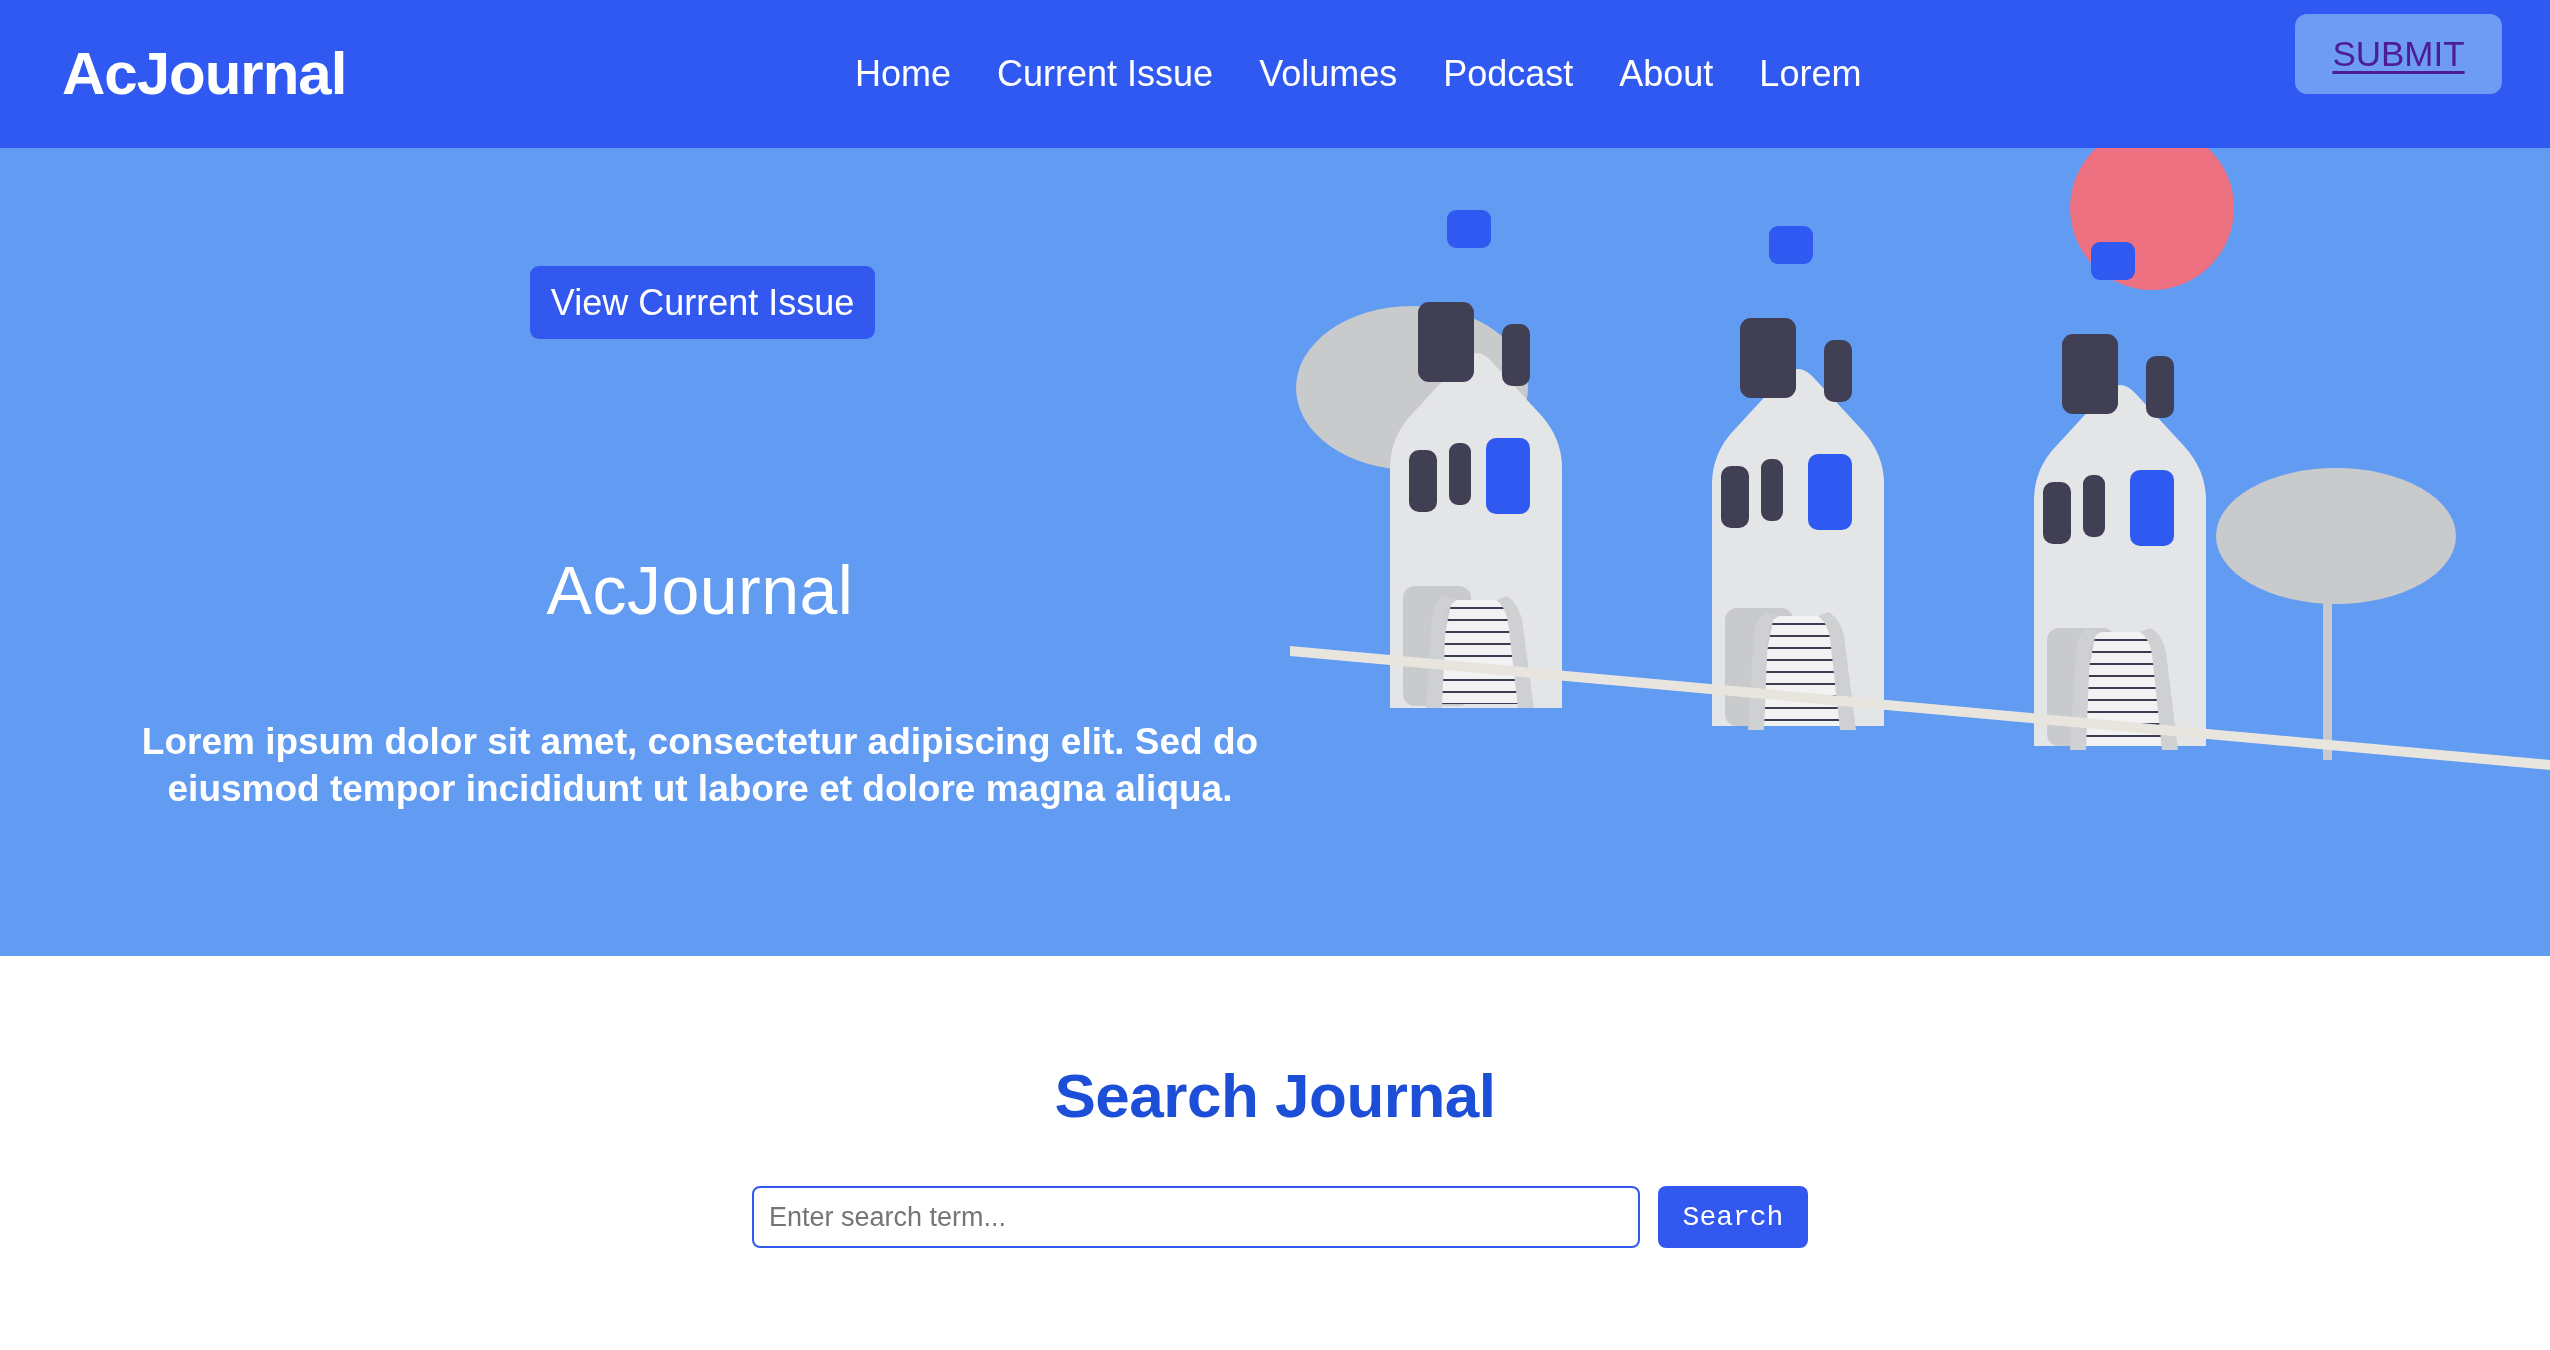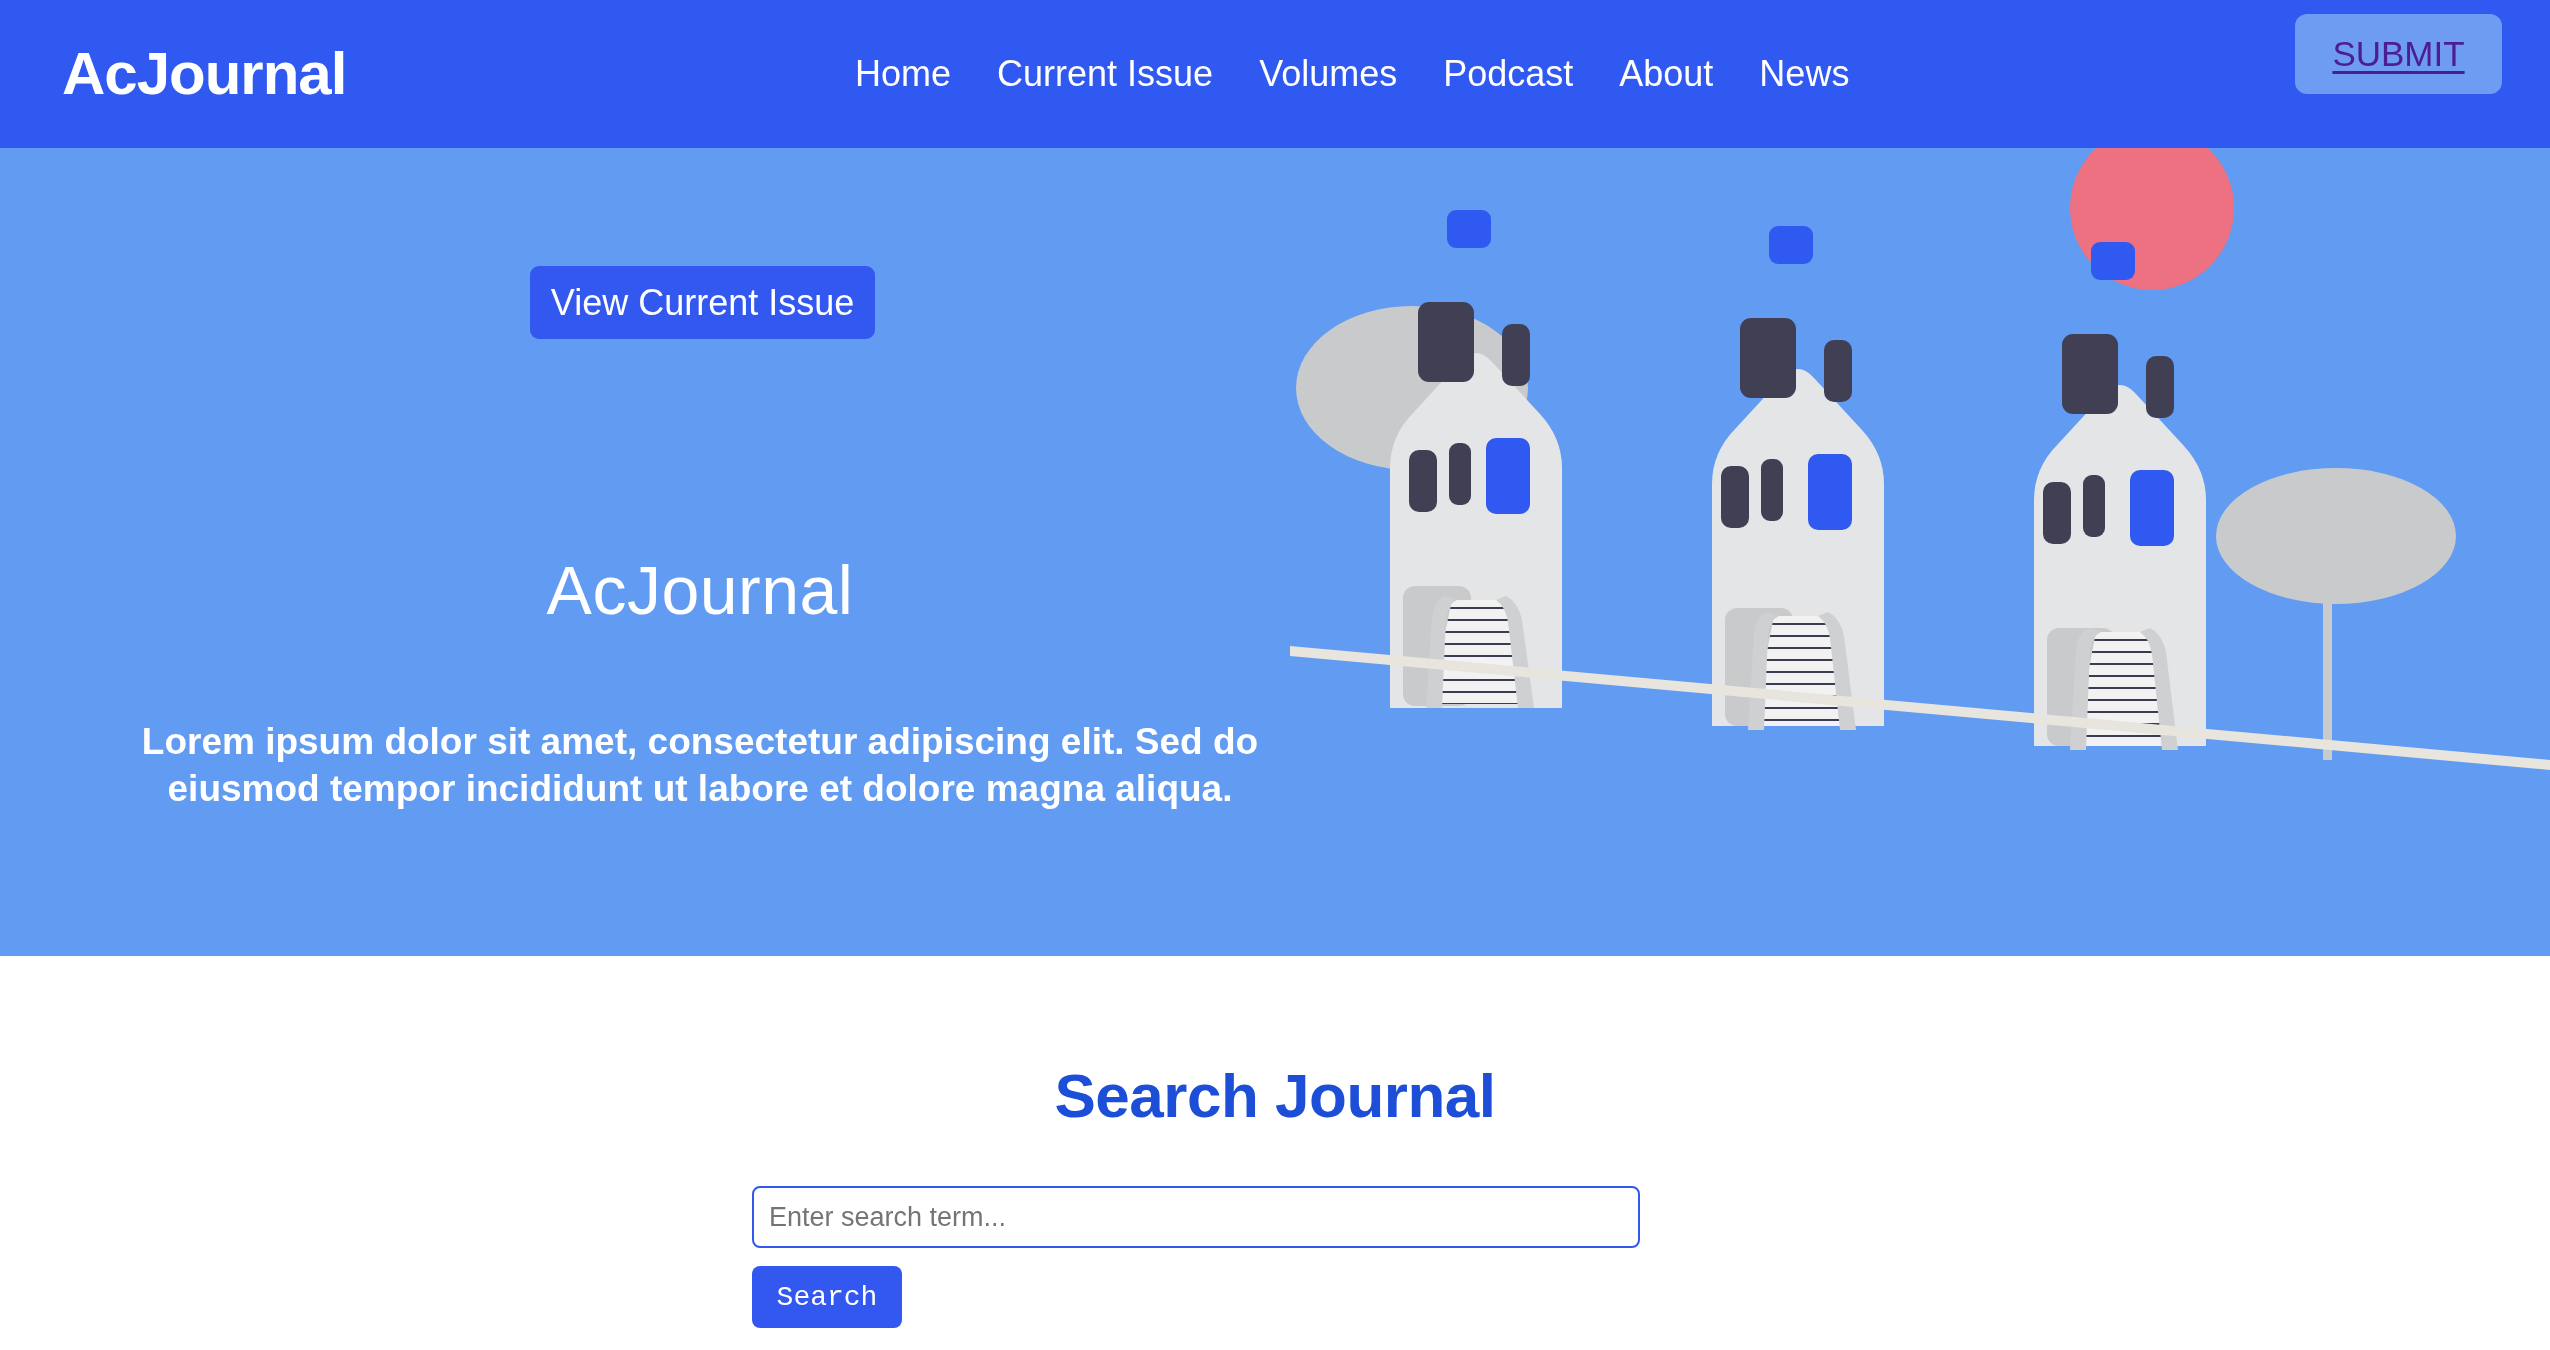--- a/index.html
+++ b/index.html
@@ -179,21 +179,20 @@
     letter-spacing: -0.5px;
   }
 
   .search-row {
     position: absolute;
     top: 1186px;
     left: 752px;
     display: flex;
     align-items: stretch;
     gap: 18px;
-    flex-direction: column;
   }
 
   .search-input {
     width: 888px;
     height: 62px;
     border: 2px solid #3358EF;
     border-radius: 8px;
     background: #ffffff;
     padding: 0 15px;
     font-size: 27px;
@@ -222,21 +221,21 @@
 
   <header class="site-header">
     <div class="brand">AcJournal</div>
 
     <nav class="main-nav">
       <a class="nav-link">Home</a>
       <a class="nav-link">Current Issue</a>
       <a class="nav-link">Volumes</a>
       <a class="nav-link">Podcast</a>
       <a class="nav-link">About</a>
-      <a class="nav-link">News</a>
+      <a class="nav-link">Lorem</a>
     </nav>
 
     <button class="submit-button">
       <span class="submit-button-label">SUBMIT</span>
     </button>
   </header>
 
   <section class="hero">
 
     <div class="hero-content">

